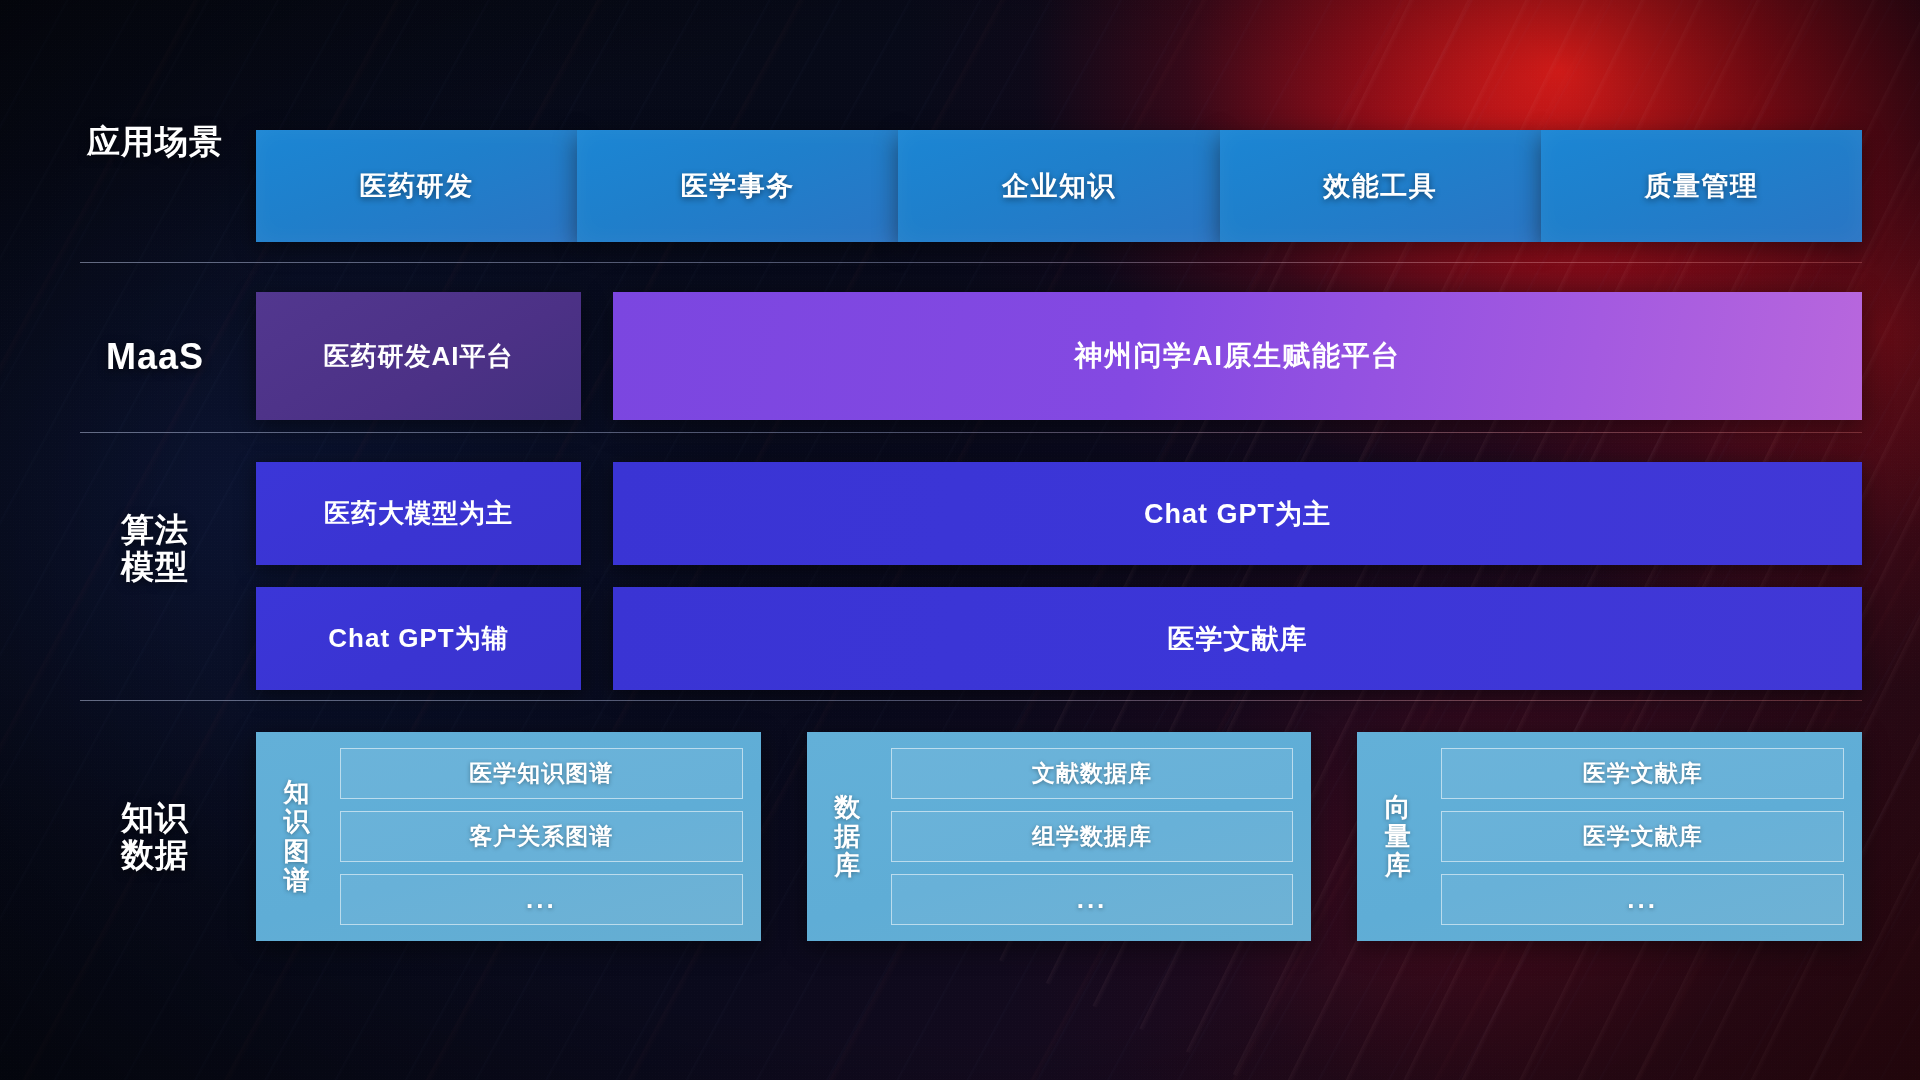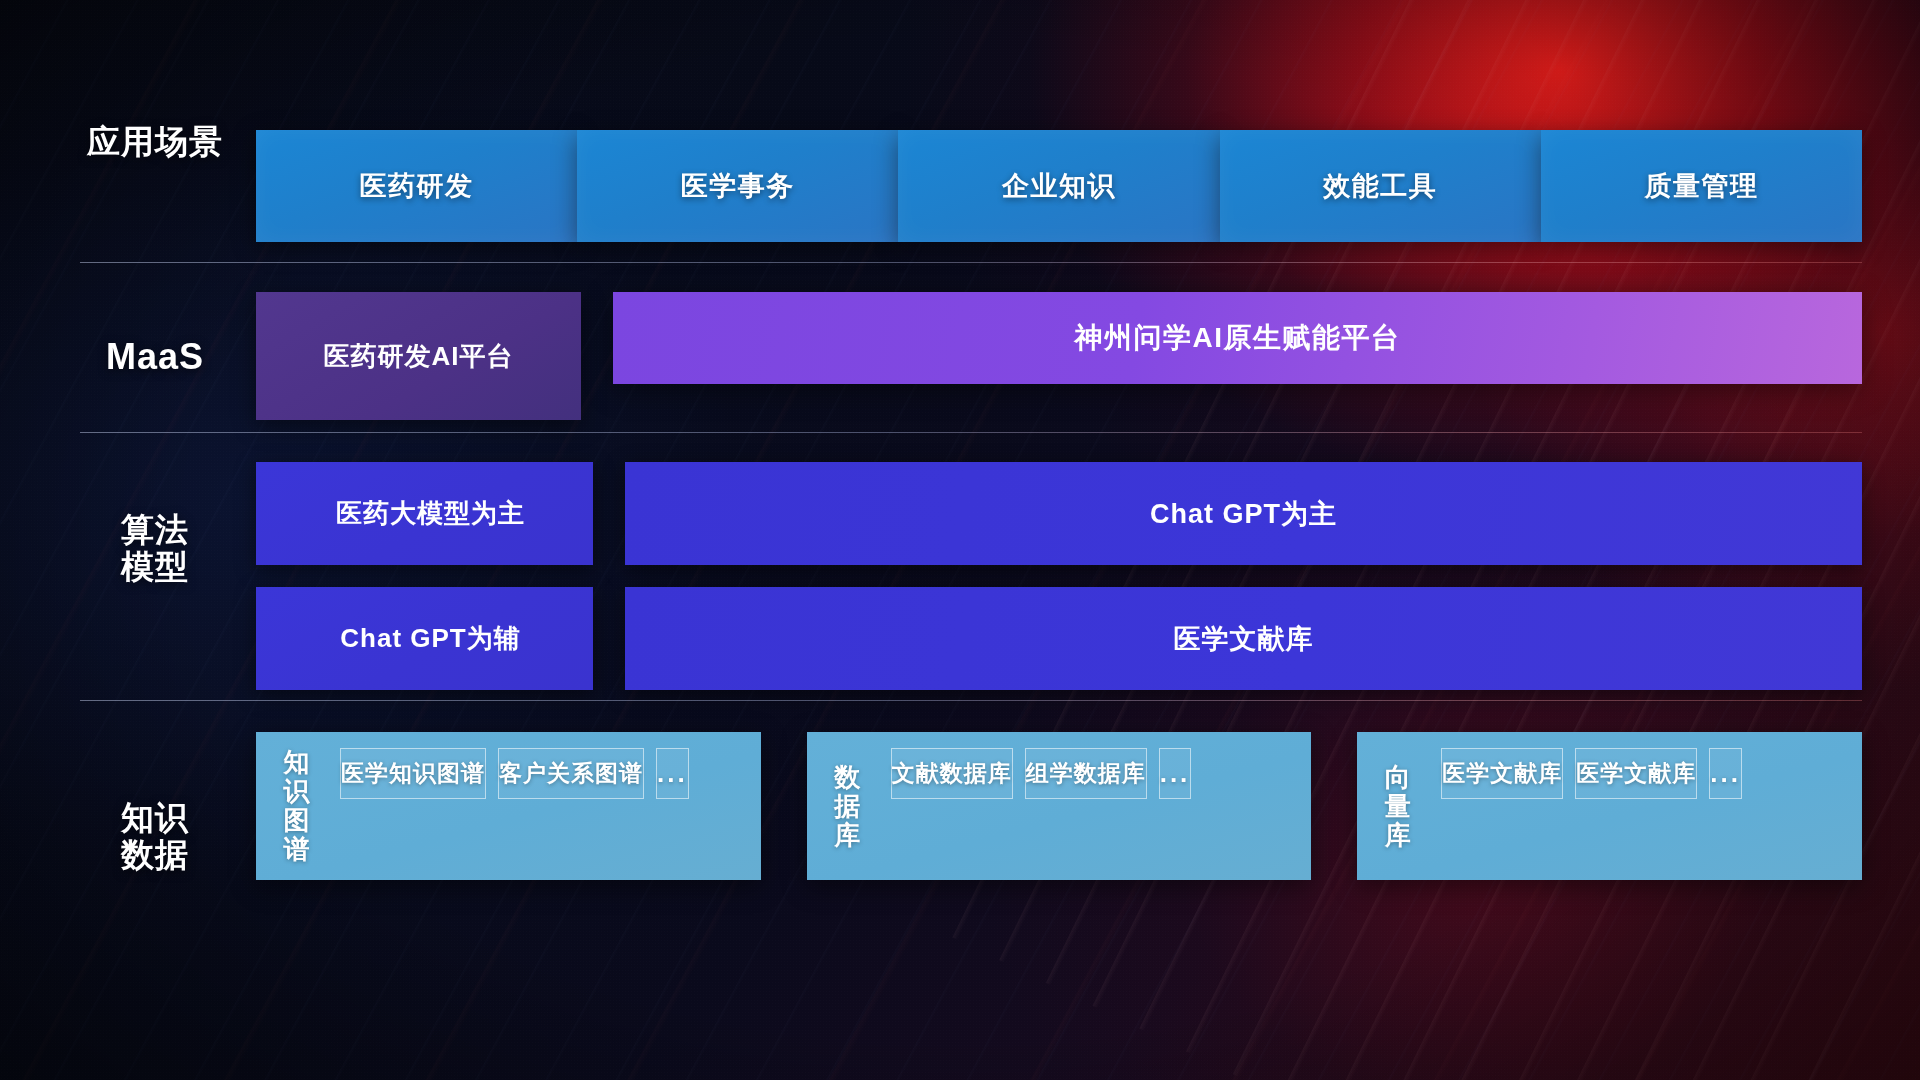--- a/index.html
+++ b/index.html
@@ -45,47 +45,47 @@
     color:#fff;font-size:27px;font-weight:bold;letter-spacing:1.5px;
     box-shadow:0 6px 22px rgba(0,0,0,.45), inset 0 0 26px rgba(255,255,255,.05);
     text-shadow:0 2px 6px rgba(0,0,0,.45);}
 
   
   .maaswrap{position:absolute;left:248px;right:58px;top:292px;display:flex;gap:32px;border-radius:25px;}
   .maasleft{width:325px;height:128px;display:flex;align-items:center;justify-content:center;
     background:linear-gradient(150deg,#52378f 0%, #4c3186 60%, #43307e 100%);
     color:#fff;font-size:26px;font-weight:bold;letter-spacing:1px;
     box-shadow:0 6px 22px rgba(0,0,0,.45);}
-  .maasright{flex:1;height:92px;display:flex;align-items:center;justify-content:center;
+  .maasright{flex:1;height:128px;display:flex;align-items:center;justify-content:center;
     background:linear-gradient(100deg,#7b46e0 0%, #8449e2 42%, #a45ae0 78%, #b867dd 100%);
     color:#fff;font-size:28px;font-weight:bold;letter-spacing:1.5px;
     box-shadow:0 6px 26px rgba(0,0,0,.42);}
 
   
   .algwrap{position:absolute;left:248px;right:58px;top:462px;display:flex;flex-direction:column;gap:22px;}
   .algrow{display:flex;gap:32px;}
   .algleft{width:325px;height:103px;display:flex;align-items:center;justify-content:center;
     background:linear-gradient(150deg,#3b36d8 0%, #3a34d2 55%, #3a33cf 100%);
     color:#fff;font-size:26px;font-weight:bold;letter-spacing:1px;
-    box-shadow:0 5px 20px rgba(0,0,0,.45);padding-left:12px;}
+    box-shadow:0 5px 20px rgba(0,0,0,.45);}
   .algright{flex:1;height:103px;display:flex;align-items:center;justify-content:center;
     background:linear-gradient(100deg,#3a34d4 0%, #3c36d8 55%, #4138d6 100%);
     color:#fff;font-size:27px;font-weight:bold;letter-spacing:1px;
     box-shadow:0 5px 20px rgba(0,0,0,.45);}
 
   
   .knowwrap{position:absolute;left:248px;right:58px;top:732px;display:flex;gap:46px;}
   .kgroup{flex:1;display:flex;align-items:stretch;gap:16px;padding:16px 18px 16px 14px;
     background:linear-gradient(165deg,#63b0d8 0%, #5fadd6 55%, #66aed2 100%);
     box-shadow:0 6px 24px rgba(0,0,0,.45);}
   .kside{width:54px;display:flex;flex-direction:column;align-items:center;justify-content:center;
     color:#fff;font-size:26px;font-weight:bold;line-height:1.12;letter-spacing:1px;
     text-shadow:0 1px 4px rgba(0,0,0,.35);}
   .kside span{display:block;}
-  .kitems{flex:1;display:flex;flex-direction:row;gap:12px;}
+  .kitems{flex:1;display:flex;flex-direction:column;gap:12px;}
   .kitem{height:49px;display:flex;align-items:center;justify-content:center;
     border:1px solid rgba(255,255,255,.55);
     background:rgba(255,255,255,.06);
     color:#ffffff;font-size:23px;font-weight:bold;letter-spacing:1px;
     text-shadow:0 1px 4px rgba(0,0,0,.35);}
   .kitem.ellipsis{font-size:26px;letter-spacing:3px;}
 </style>
 </head>
 <body>
 

